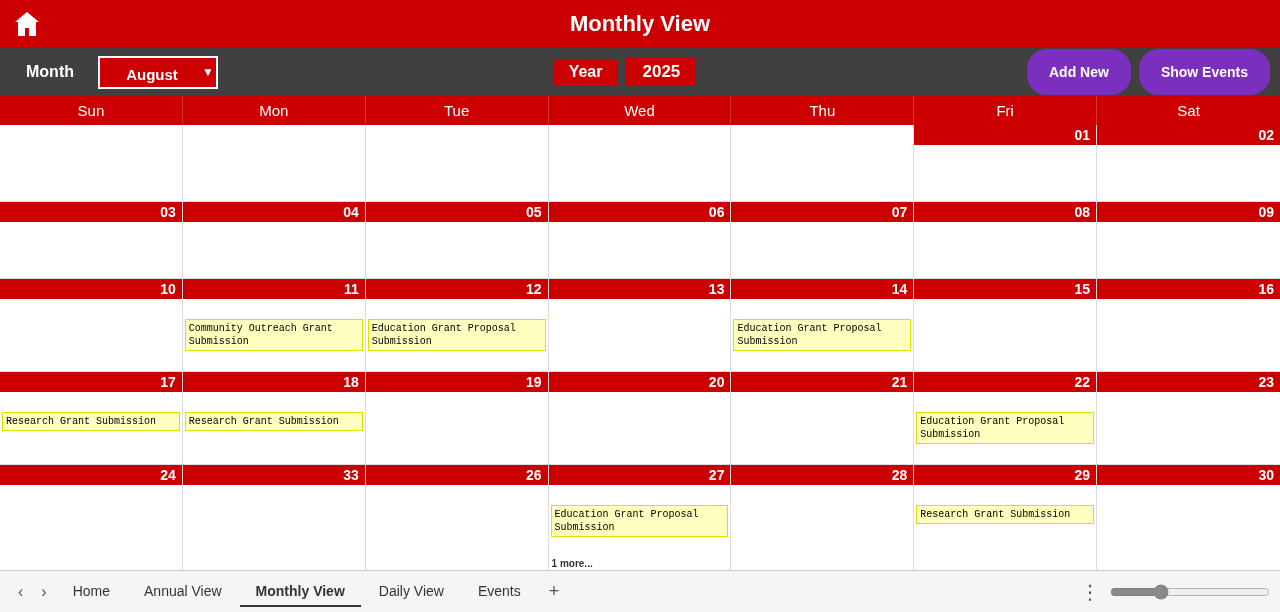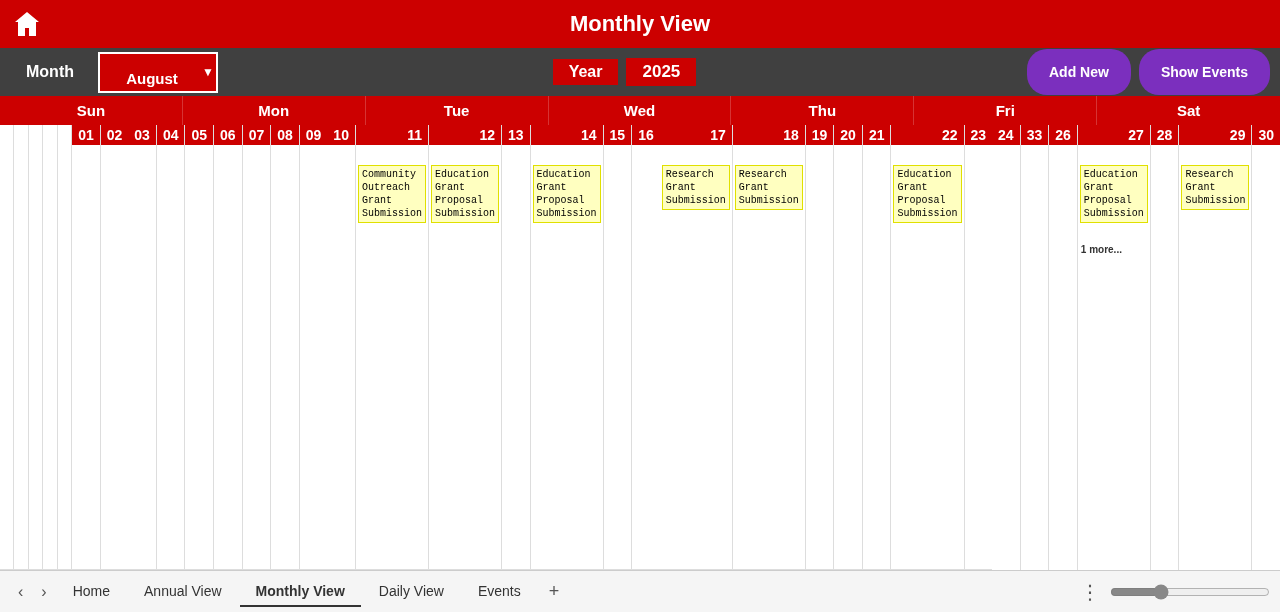--- a/index.html
+++ b/index.html
@@ -46,21 +46,21 @@
     }
     .ctrl-select-wrapper {
       position: relative;
       display: flex;
       align-items: center;
     }
     .ctrl-select {
       background: #cc0000;
       color: white;
       border: 2px solid white;
-      padding: 16px 20px 4px 8px;
+      padding: 8px 20px 4px 8px;
       font-size: 15px;
       font-weight: bold;
       min-width: 120px;
       appearance: none;
       cursor: pointer;
       text-align: center;
     }
     .ctrl-arrow {
       position: absolute;
       right: 4px;
@@ -102,21 +102,21 @@
       flex-direction: column;
       height: calc(612px - 48px - 48px - 42px);
     }
     .day-headers {
       display: grid;
       grid-template-columns: repeat(7, 1fr);
       background: #cc0000;
     }
     .day-header {
       color: white;
-      font-weight: bold;
+      font-weight: normal;
       text-align: center;
       padding: 6px 0;
       font-size: 15px;
       border-right: 1px solid rgba(255,255,255,0.2);
     }
     .day-header:last-child { border-right: none; }
 
     .week-row {
       display: grid;
       grid-template-columns: repeat(7, 1fr);
@@ -212,21 +212,21 @@
       align-items: center;
       gap: 4px;
     }
     .zoom-slider {
       width: 160px;
       accent-color: #888;
     }
 
     .weeks-container {
       display: flex;
-      flex-direction: row;
+      flex-direction: column;
       flex: 1;
     }
   </style>
 </head>
 <body>
 
 <div class="app-header">
   <span class="home-icon">
     <svg viewBox="0 0 30 30" fill="white" xmlns="http://www.w3.org/2000/svg">
       <path d="M15 3L3 13h3v14h7v-8h4v8h7V13h3L15 3z"></path>

